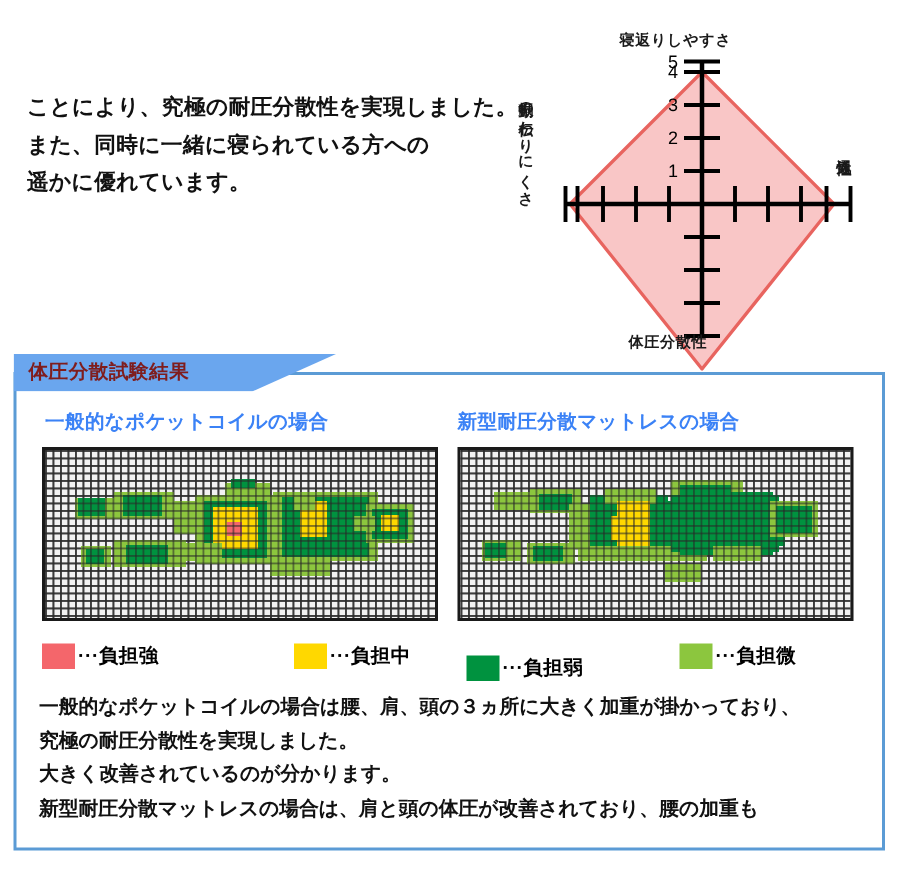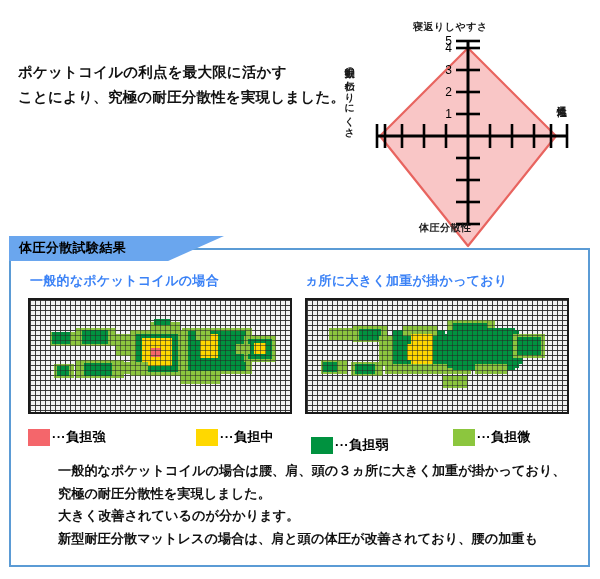--- a/index.html
+++ b/index.html
@@ -83,21 +83,21 @@
     height: 25px;
     background: #6aa6ee;
     clip-path: polygon(0 0, 100% 0, 74% 100%, 0 100%);
   }
   #result-banner-label {
     position: absolute;
     left: 19px;
     top: 239px;
     font-size: 13px;
     font-weight: bold;
-    color: #000000;
+    color: #7f1d1d;
     letter-spacing: 0.4px;
   }
 
   
   .panel-caption {
     position: absolute;
     font-size: 13px;
     font-weight: bold;
     color: #3b82f6;
     letter-spacing: 0.3px;
@@ -170,30 +170,31 @@
   #summary-text {
     position: absolute;
     left: 26px;
     top: 460px;
     width: 545px;
     font-size: 13.2px;
     font-weight: bold;
     line-height: 22.5px;
     color: #111111;
   }
-  #summary-text .line { display: block; white-space: nowrap; margin-left: 32px; }
+  #summary-text .line { display: block; white-space: nowrap; }
 </style>
 </head>
 <body>
 
 <div id="top-section">
 
   <div id="intro-paragraph">
-    <span class="line">ポケットコイルの利点を最大限に活かす</span>
     <span class="line">ことにより、究極の耐圧分散性を実現しました。</span>
+    <span class="line">また、同時に一緒に寝られている方への</span>
+    <span class="line">遥かに優れています。</span>
   </div>
 
   <div id="radar-chart">
     <svg width="260" height="232" viewBox="0 0 260 232">
 
       <polygon id="radar-polygon" points="128,30 216,118 128,228 40,118" fill="#f9c6c6" stroke="#e8645f" stroke-width="2.2" stroke-linejoin="round"></polygon>
 
       <line x1="128" y1="22" x2="128" y2="206" stroke="#000" stroke-width="3"></line>
 
       <line x1="36" y1="118" x2="228" y2="118" stroke="#000" stroke-width="3"></line>
@@ -234,21 +235,21 @@
     <div class="axis-label vertical-text" id="label-left">振動の伝わりにくさ</div>
   </div>
 </div>
 
 <div id="result-box"></div>
 
 <div id="result-banner"></div>
 <div id="result-banner-label">体圧分散試験結果</div>
 
 <div class="panel-caption" id="caption-left">一般的なポケットコイルの場合</div>
-<div class="panel-caption" id="caption-right">ヵ所に大きく加重が掛かっており</div>
+<div class="panel-caption" id="caption-right">新型耐圧分散マットレスの場合</div>
 
 <div class="pressure-map" id="pressure-map-left">
   <svg class="map-canvas" viewBox="0 0 260 112" preserveAspectRatio="none">
     <g shape-rendering="crispEdges">
 
       <rect x="20" y="32" width="35" height="14" fill="#8cc63e"></rect>
       <rect x="46" y="28" width="40" height="18" fill="#8cc63e"></rect>
       <rect x="52" y="30" width="26" height="14" fill="#00923f"></rect>
       <rect x="22" y="32" width="18" height="12" fill="#00923f"></rect>
       <rect x="78" y="34" width="48" height="12" fill="#8cc63e"></rect>

